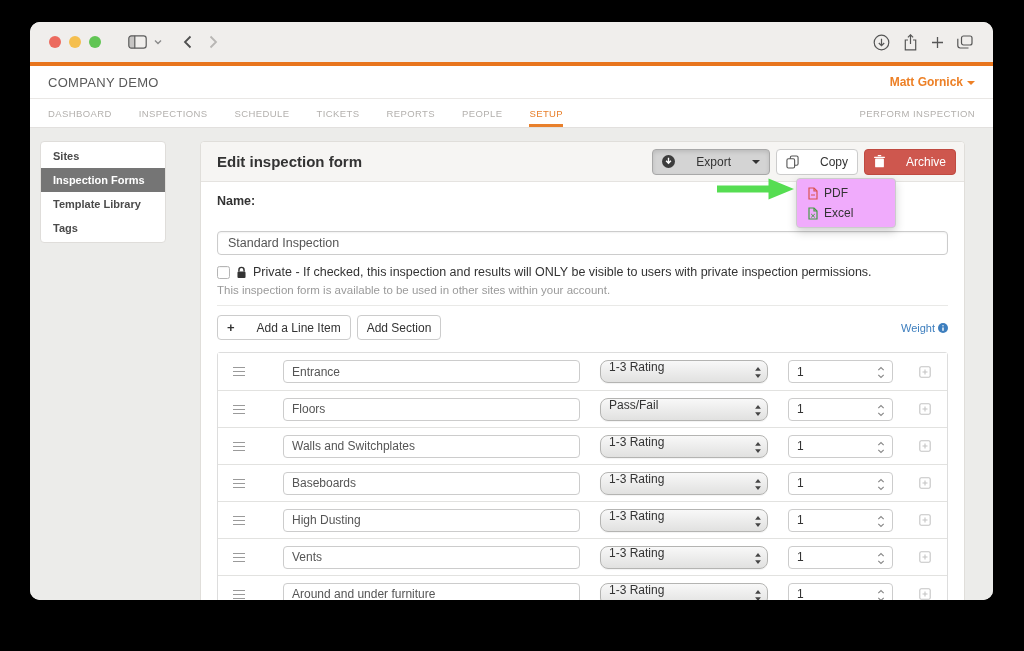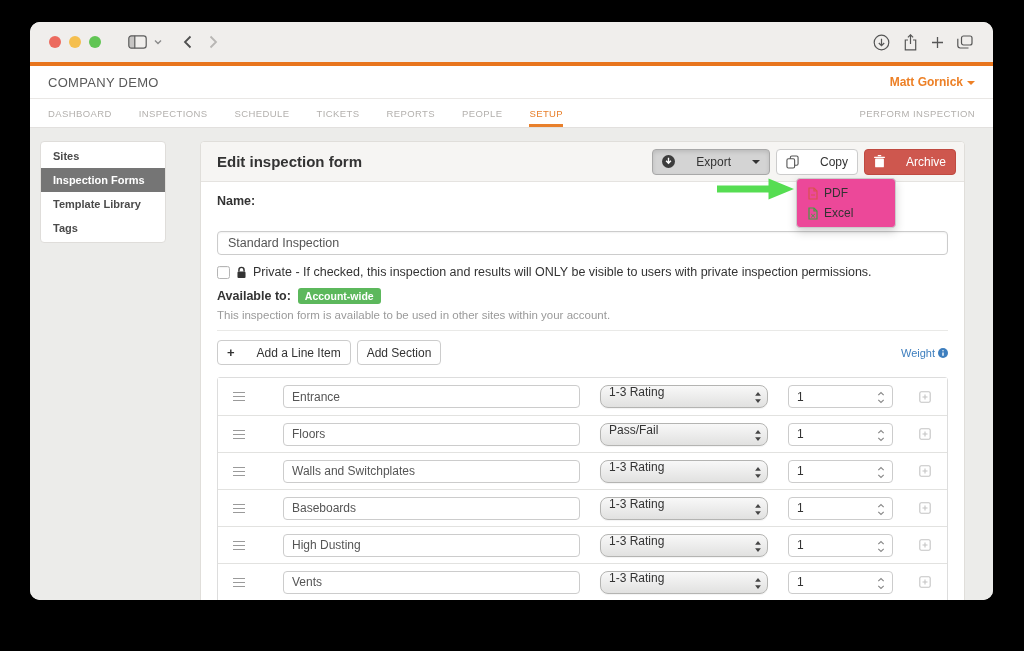--- a/index.html
+++ b/index.html
@@ -43,21 +43,21 @@
   .panel-header { position:relative; height:40px; background:#f6f5f3; border-bottom:1px solid #e5e3e0;
                   border-radius:4px 4px 0 0; display:flex; align-items:center; padding:0 4px 0 16px; }
   .panel-title { font-size:15px; font-weight:bold; color:#333; flex:1; }
 
   .btn { height:26px; display:inline-flex; align-items:center; gap:21px; padding:0 9px; font-size:12px;
          border-radius:4px; border:1px solid #ccc; background:#fff; color:#333; cursor:pointer; white-space:nowrap; }
   .btn + .btn { margin-left:6px; }
   .btn-export { background:#d4d4d4; border-color:#a8a8a8; box-shadow:inset 0 2px 4px rgba(0,0,0,.12); }
   .btn-archive { background:#ce574e; border-color:#bf4a41; color:#fff; margin-right:4px; }
 
-  .dropdown { position:absolute; left:595px; top:36px; width:100px; background:#ec4899; border:1px solid #ccc;
+  .dropdown { position:absolute; left:595px; top:36px; width:100px; background:#f0abfc; border:1px solid #ccc;
               border-radius:4px; box-shadow:0 4px 10px rgba(0,0,0,.18); padding:4px 0; z-index:6; }
   .dropdown-item { display:flex; align-items:center; gap:6px; padding:3px 11px; font-size:12px; color:#333; cursor:pointer; }
 
   .green-arrow { position:absolute; left:516px; top:34px; z-index:7; }
 
   .panel-content { padding:12px 16px 16px; }
   .field-label { display:block; font-size:12.5px; font-weight:bold; color:#333; line-height:15px; margin-bottom:22px; }
   .text-input { width:100%; height:24px; border:1px solid #ccc; border-radius:4px; padding:0 10px; font-size:12.5px;
                 color:#555; background:#fff; box-shadow:inset 0 1px 2px rgba(0,0,0,.06); font-family:inherit; }
 
@@ -268,24 +268,20 @@
             <span class="checkbox"></span>
             <span style="display:flex;">
               <svg width="11" height="13" viewBox="0 0 12 14">
                   <path d="M3.2 6V4.2a2.8 2.8 0 0 1 5.6 0V6" fill="none" stroke="#333" stroke-width="1.6"></path>
                   <rect x="1.6" y="6" width="8.8" height="7" rx="1.2" fill="#333"></rect>
                 </svg>
             </span>
             <span>Private - If checked, this inspection and results will ONLY be visible to users with private inspection permissions.</span>
           </div>
 
-          <div class="available-row">
-            <b>Available to:</b>
-            <span class="badge">Account-wide</span>
-          </div>
           <div class="note">This inspection form is available to be used in other sites within your account.</div>
 
           <hr class="divider">
 
           <div class="actions-row">
             <button class="btn btn-add">
               <span class="plus-glyph">+</span>
               <span>Add a Line Item</span>
             </button>
             <button class="btn btn-add">

